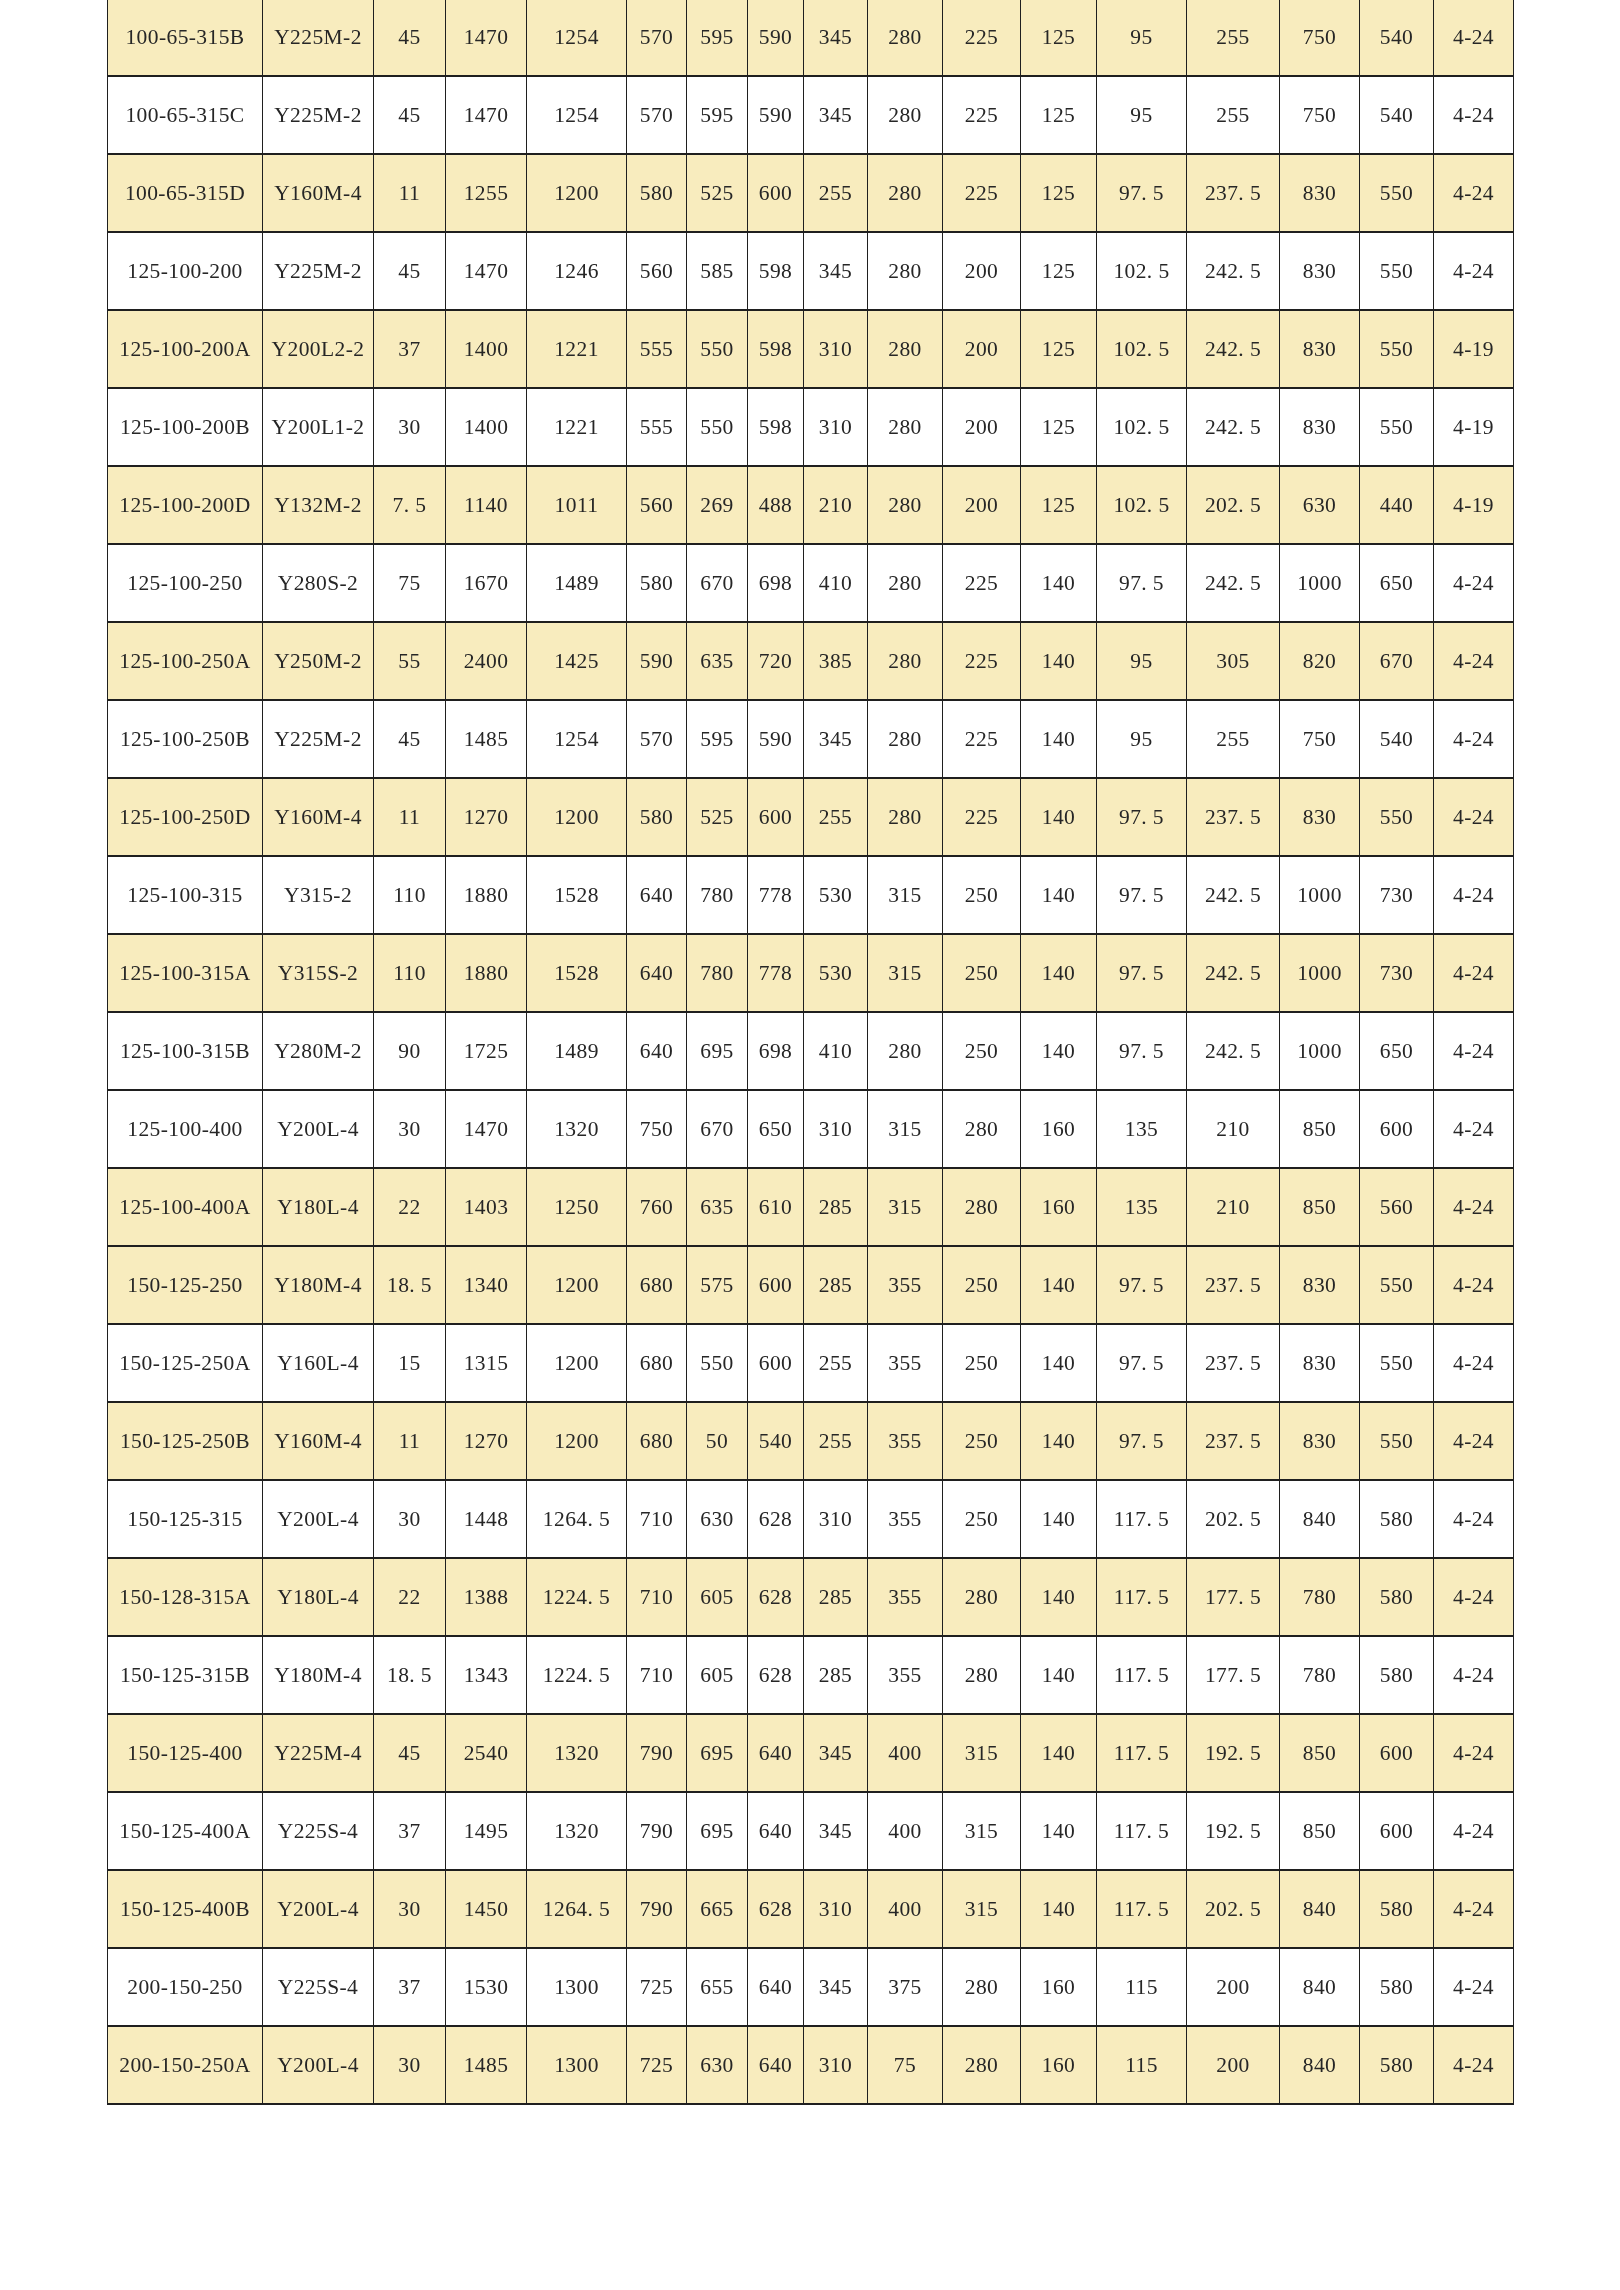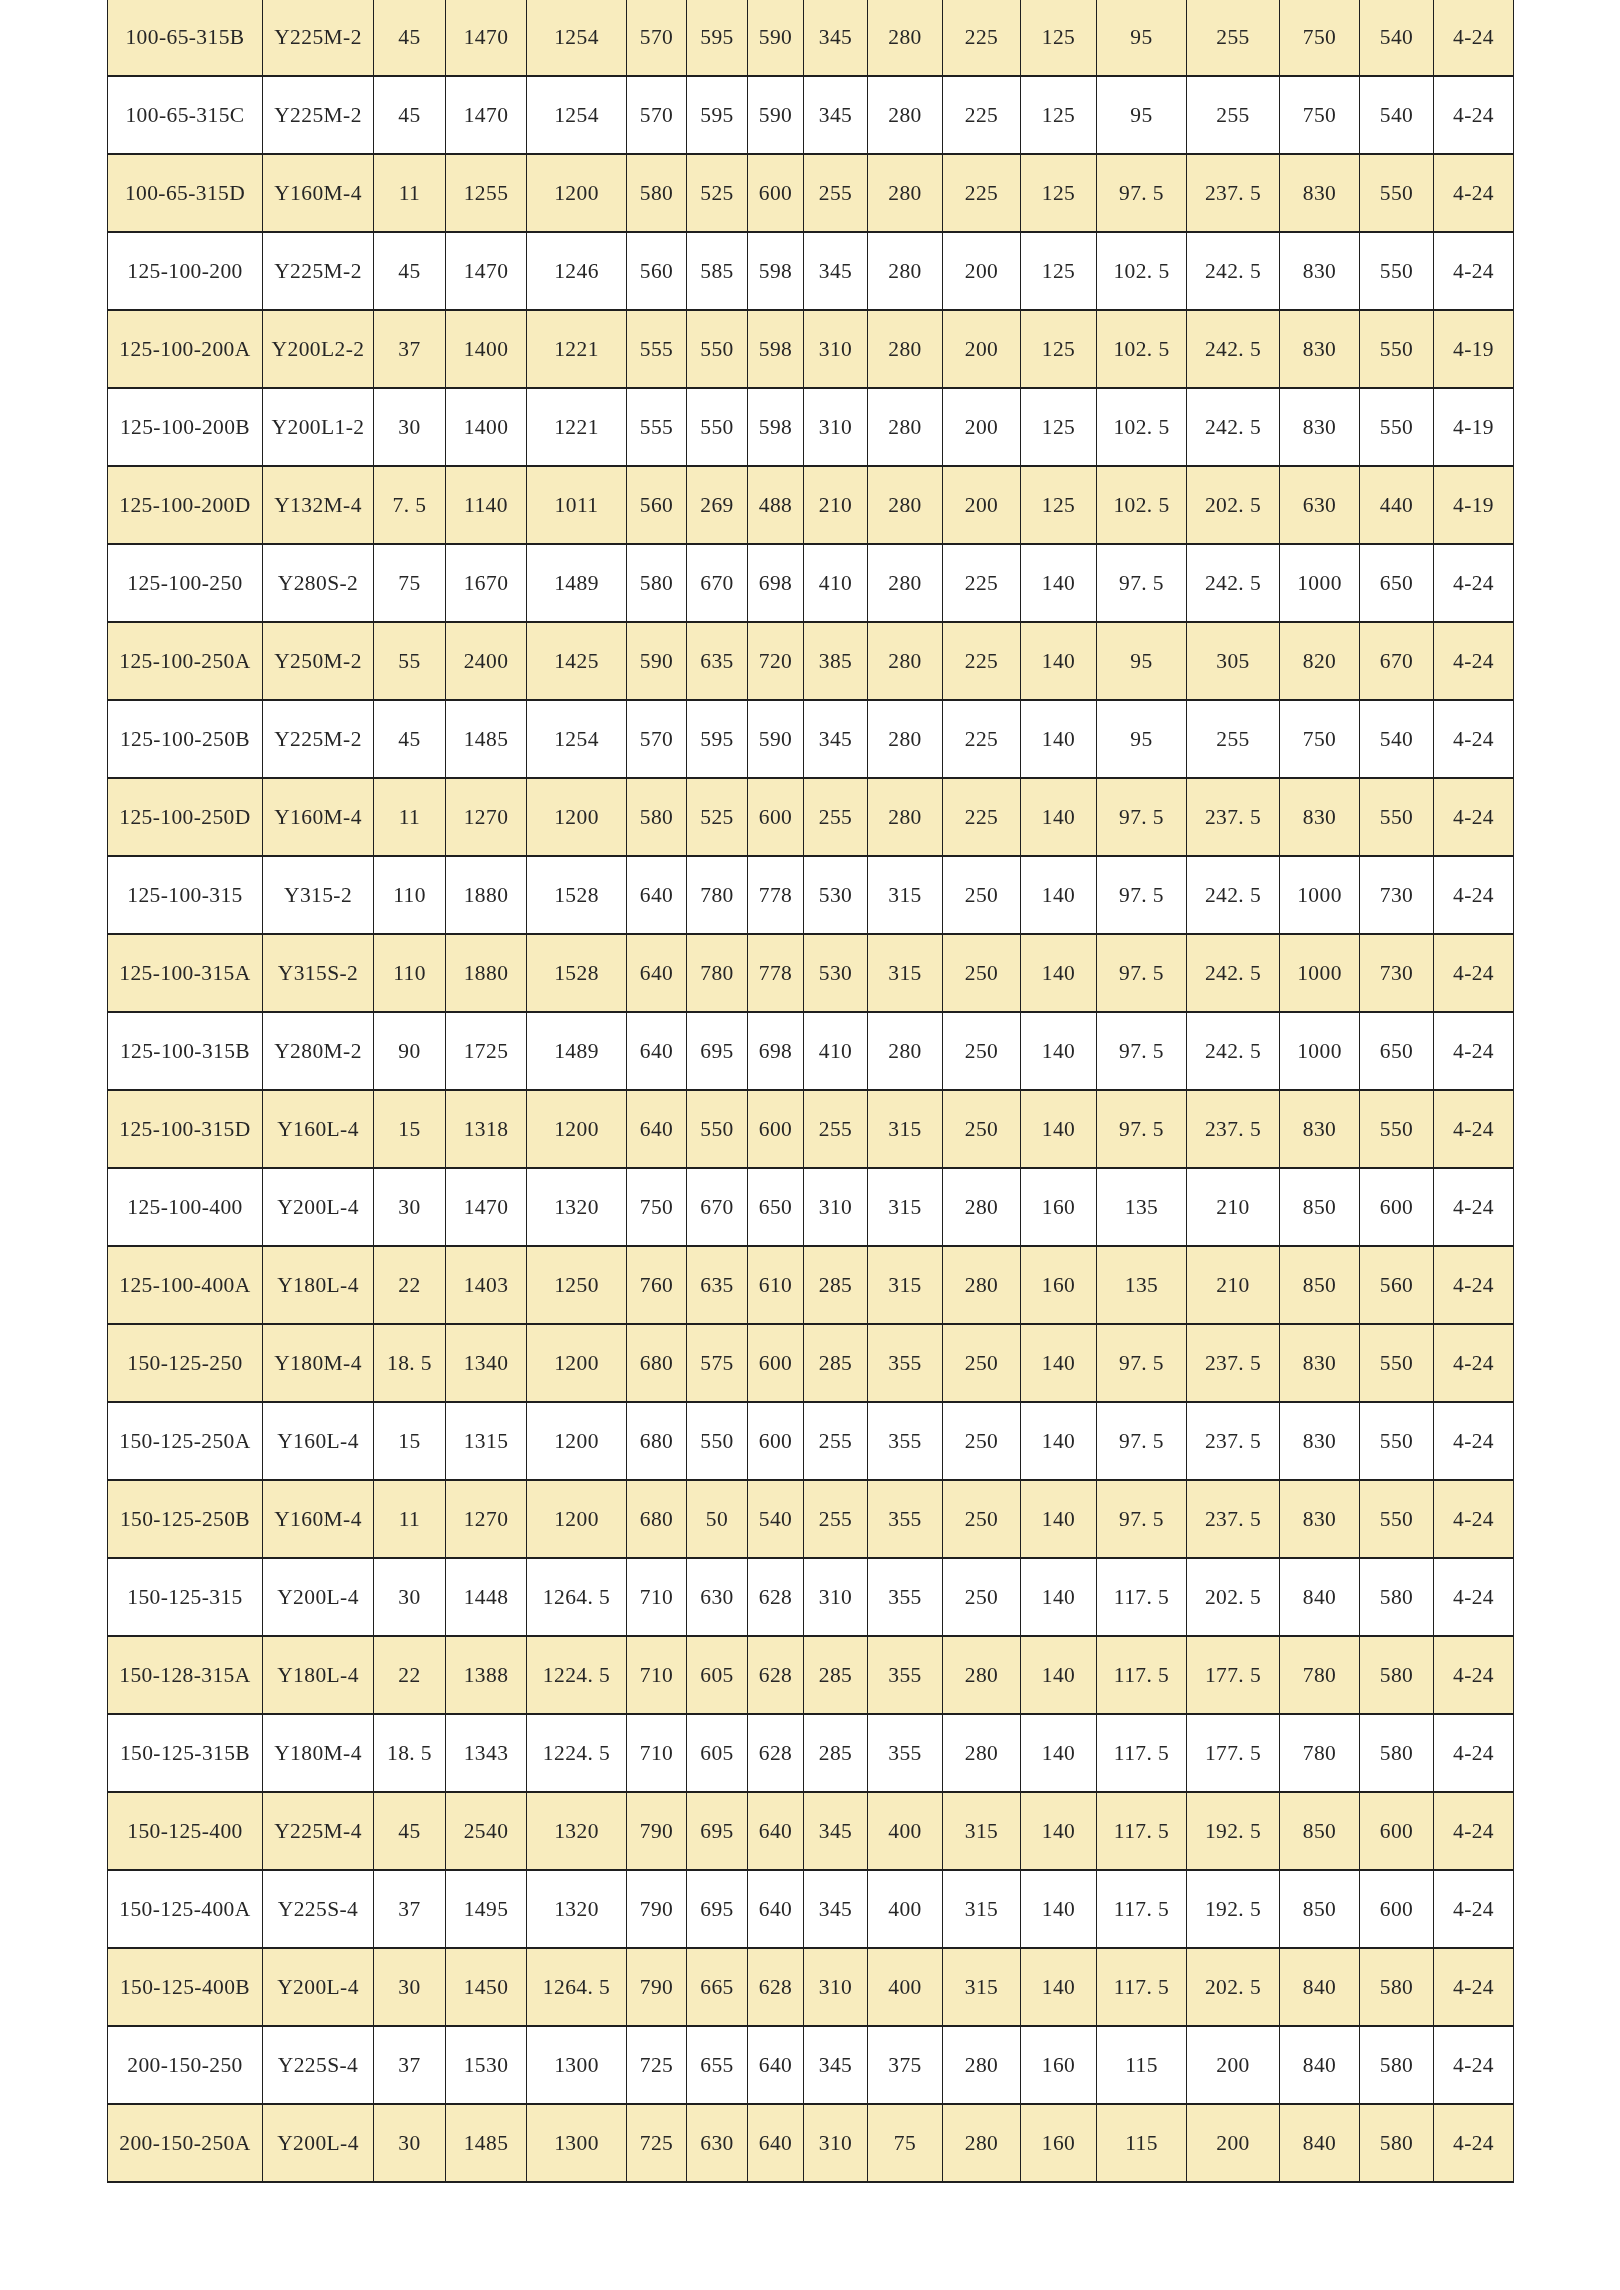--- a/index.html
+++ b/index.html
@@ -200,21 +200,21 @@
           <td>200</td>
           <td>125</td>
           <td>102. 5</td>
           <td>242. 5</td>
           <td>830</td>
           <td>550</td>
           <td>4-19</td>
         </tr>
         <tr class="row-cream">
           <td>125-100-200D</td>
-          <td>Y132M-4</td>
+          <td>Y132M-2</td>
           <td>7. 5</td>
           <td>1140</td>
           <td>1011</td>
           <td>560</td>
           <td>269</td>
           <td>488</td>
           <td>210</td>
           <td>280</td>
           <td>200</td>
           <td>125</td>
@@ -350,39 +350,20 @@
           <td>410</td>
           <td>280</td>
           <td>250</td>
           <td>140</td>
           <td>97. 5</td>
           <td>242. 5</td>
           <td>1000</td>
           <td>650</td>
           <td>4-24</td>
         </tr>
-        <tr class="row-cream">
-          <td>125-100-315D</td>
-          <td>Y160L-4</td>
-          <td>15</td>
-          <td>1318</td>
-          <td>1200</td>
-          <td>640</td>
-          <td>550</td>
-          <td>600</td>
-          <td>255</td>
-          <td>315</td>
-          <td>250</td>
-          <td>140</td>
-          <td>97. 5</td>
-          <td>237. 5</td>
-          <td>830</td>
-          <td>550</td>
-          <td>4-24</td>
-        </tr>
         <tr class="row-white">
           <td>125-100-400</td>
           <td>Y200L-4</td>
           <td>30</td>
           <td>1470</td>
           <td>1320</td>
           <td>750</td>
           <td>670</td>
           <td>650</td>
           <td>310</td>

